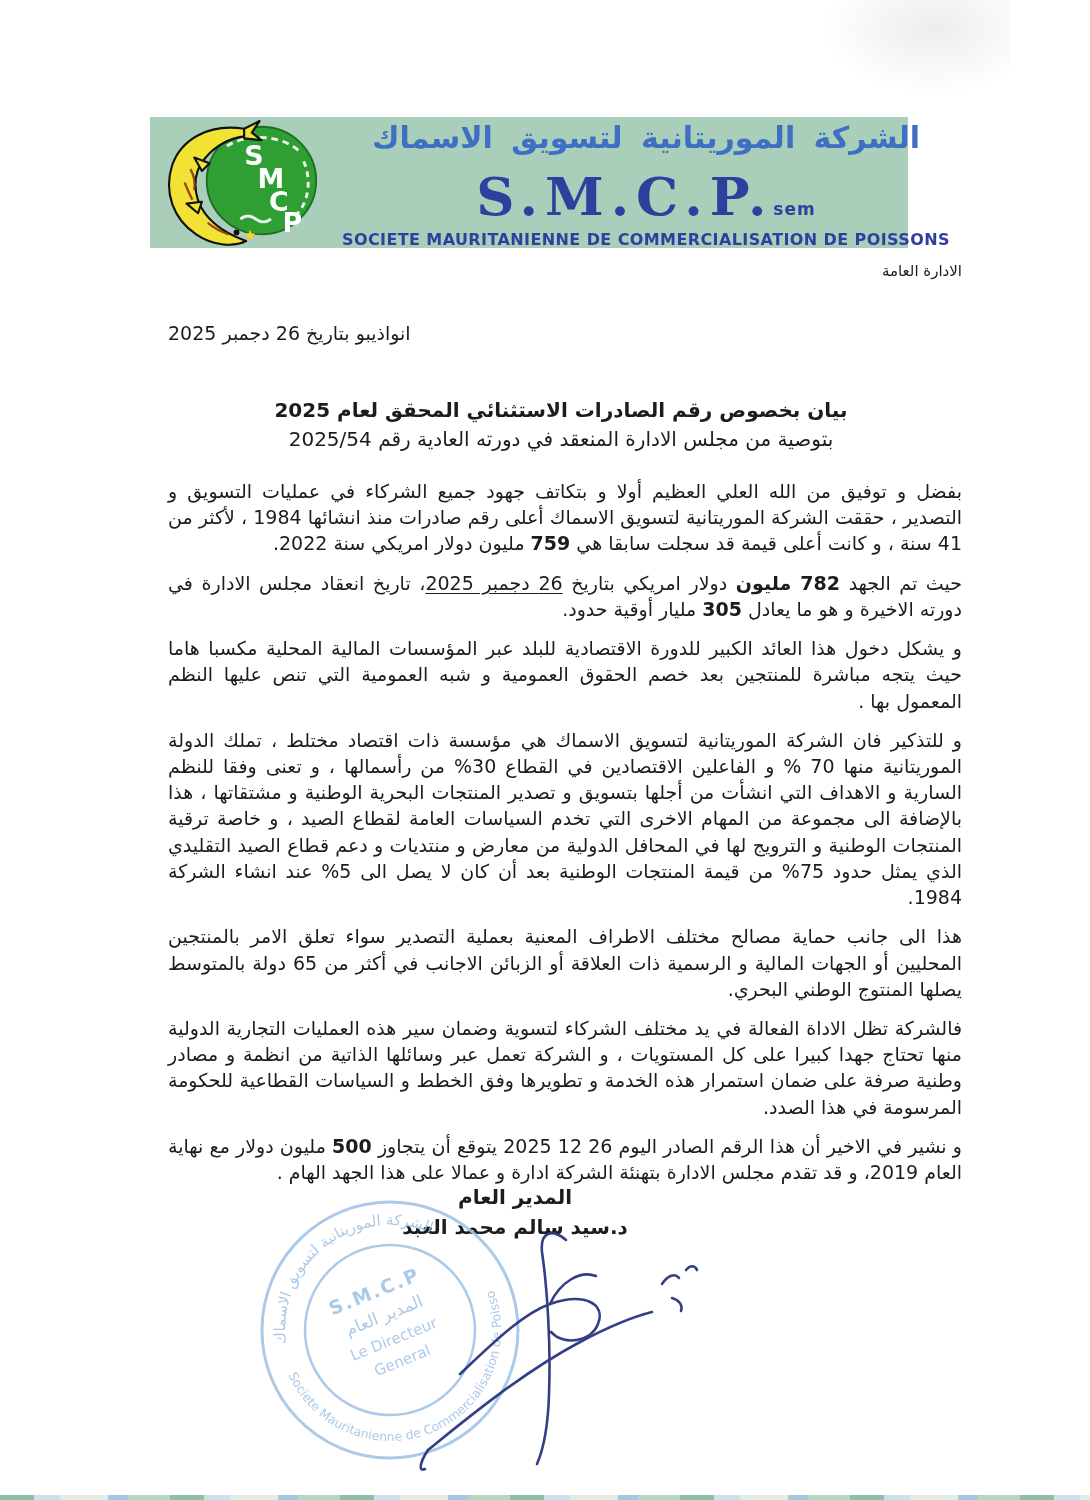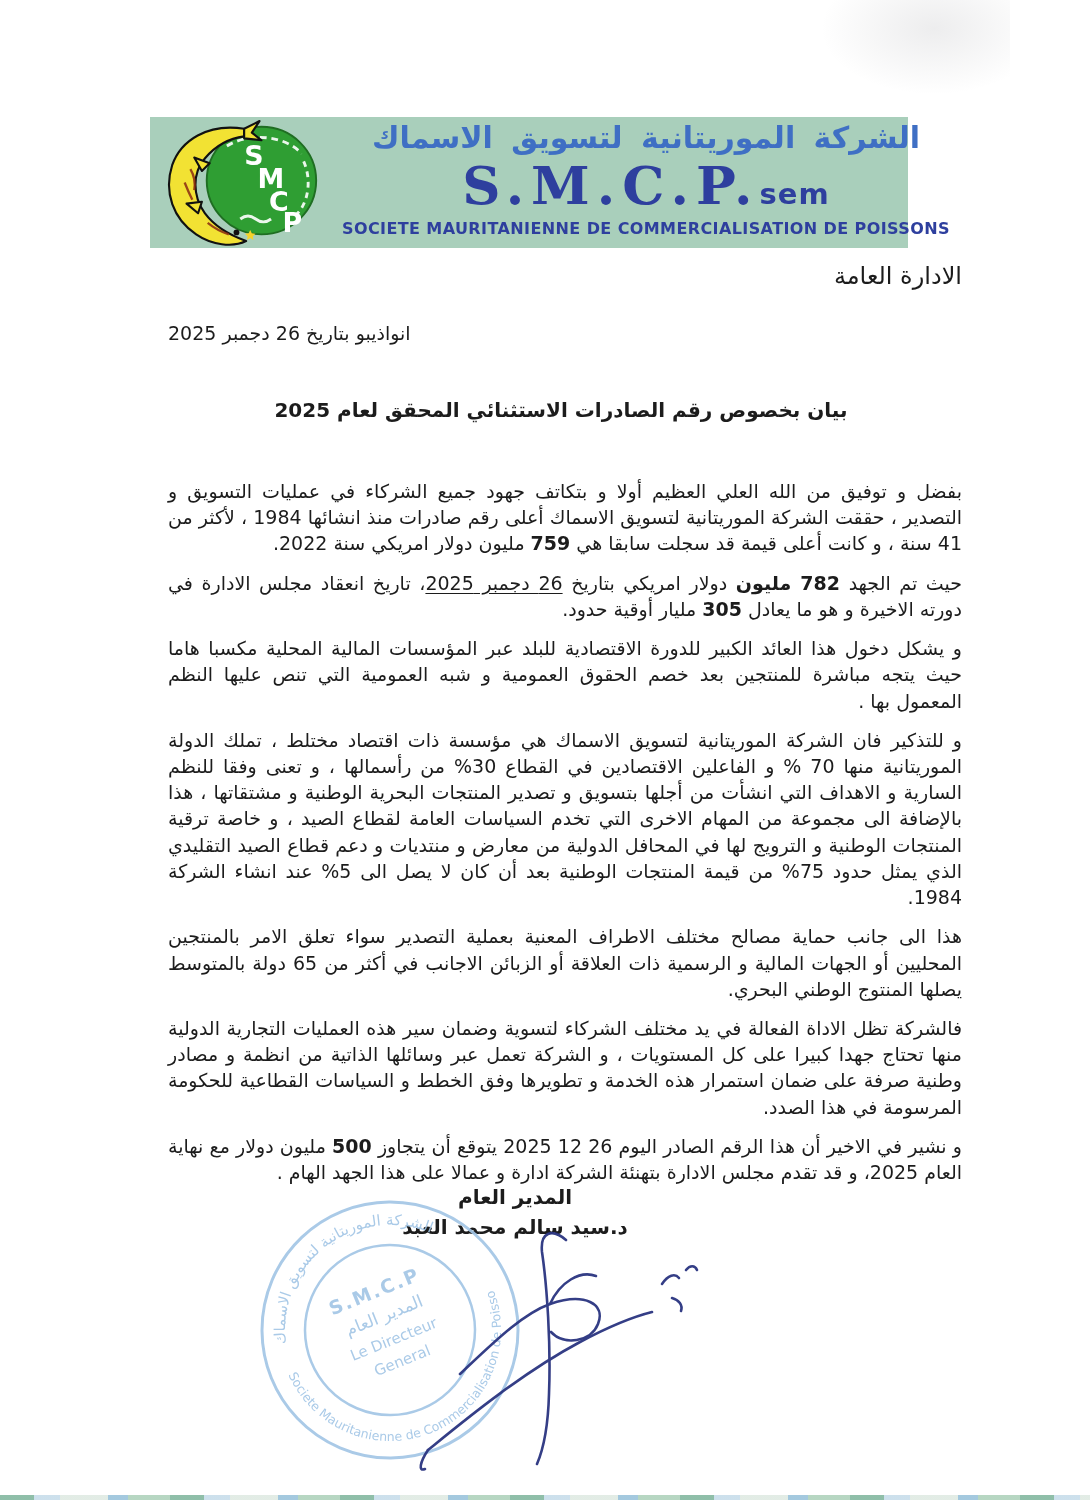--- a/index.html
+++ b/index.html
@@ -20,31 +20,31 @@
   }
   .logo-wrap{flex:0 0 192px;position:relative;}
   .logo-wrap svg{position:absolute;left:2px;top:2px;}
   .banner-text{flex:1;display:flex;flex-direction:column;align-items:center;padding:4px 10px 4px 0;}
   .banner-arabic{
     width:100%;text-align:center;direction:rtl;
     font-size:30px;font-weight:bold;color:var(--arabic_blue,#3f6fc4);
     word-spacing:8px;line-height:1.1;
   }
   .banner-acronym{
-    display:flex;align-items:baseline;gap:0;margin-top:5px;line-height:1;
+    display:flex;align-items:baseline;gap:0;margin-top:16px;line-height:1;
     color:var(--brand_blue,#2e3f9e);
   }
   .acronym-main{font-family:"DejaVu Serif",serif;font-size:53px;font-weight:bold;letter-spacing:7px;}
-  .acronym-suffix{font-size:29px;font-weight:bold;letter-spacing:1px;}
+  .acronym-suffix{font-size:17px;font-weight:bold;letter-spacing:1px;}
   .banner-sub{
     margin-top:7px;font-size:16px;font-weight:bold;letter-spacing:.4px;
     color:var(--brand_blue,#2e3f9e);white-space:nowrap;
   }
   
-  .dept{position:absolute;right:128px;top:262px;font-size:24px;direction:rtl;}
+  .dept{position:absolute;right:128px;top:262px;font-size:15px;direction:rtl;}
   .place-date{position:absolute;left:168px;top:322px;font-size:19px;direction:rtl;}
   
   .title-block{position:absolute;left:160px;width:802px;top:396px;text-align:center;direction:rtl;line-height:1.45;font-size:20px;}
   .title-main{font-weight:bold;}
   
   .paragraphs{position:absolute;left:160px;width:802px;top:478px;}
   .para{
     margin:0 0 13px 8px;font-size:19px;line-height:1.38;
     direction:rtl;text-align:justify;
   }
@@ -107,30 +107,31 @@
       </div>
       <div class="banner-sub">SOCIETE MAURITANIENNE DE COMMERCIALISATION DE POISSONS</div>
     </div>
   </div>
 
   <div class="dept">الادارة العامة</div>
   <div class="place-date">انواذيبو بتاريخ 26 دجمبر 2025</div>
 
   <div class="title-block">
     <div class="title-main">بيان بخصوص رقم الصادرات الاستثنائي المحقق لعام 2025</div>
+    <div class="title-sub">بتوصية من مجلس الادارة المنعقد في دورته العادية رقم 2025/54</div>
   </div>
 
   <div class="paragraphs">
       <p class="para" dir="rtl"><span>بفضل و توفيق من الله العلي العظيم أولا و بتكاتف جهود جميع الشركاء في عمليات التسويق و التصدير ، حققت الشركة الموريتانية لتسويق الاسماك أعلى رقم صادرات منذ انشائها 1984 ، لأكثر من 41 سنة ، و كانت أعلى قيمة قد سجلت سابقا هي </span><span class="b">759</span><span> مليون دولار امريكي سنة 2022.</span></p>
       <p class="para" dir="rtl"><span>حيث تم الجهد </span><span class="b">782 مليون</span><span> دولار امريكي بتاريخ </span><span class="u">26 دجمبر 2025</span><span>، تاريخ انعقاد مجلس الادارة في دورته الاخيرة و هو ما يعادل </span><span class="b">305</span><span> مليار أوقية حدود.</span></p>
       <p class="para" dir="rtl"><span>و يشكل دخول هذا العائد الكبير للدورة الاقتصادية للبلد عبر المؤسسات المالية المحلية مكسبا هاما حيث يتجه مباشرة للمنتجين بعد خصم الحقوق العمومية و شبه العمومية التي تنص عليها النظم المعمول بها .</span></p>
       <p class="para" dir="rtl"><span>و للتذكير فان الشركة الموريتانية لتسويق الاسماك هي مؤسسة ذات اقتصاد مختلط ، تملك الدولة الموريتانية منها 70 % و الفاعلين الاقتصادين في القطاع 30% من رأسمالها ، و تعنى وفقا للنظم السارية و الاهداف التي انشأت من أجلها بتسويق و تصدير المنتجات البحرية الوطنية و مشتقاتها ، هذا بالإضافة الى مجموعة من المهام الاخرى التي تخدم السياسات العامة لقطاع الصيد ، و خاصة ترقية المنتجات الوطنية و الترويج لها في المحافل الدولية من معارض و منتديات و دعم قطاع الصيد التقليدي الذي يمثل حدود 75% من قيمة المنتجات الوطنية بعد أن كان لا يصل الى 5% عند انشاء الشركة 1984.</span></p>
       <p class="para" dir="rtl"><span>هذا الى جانب حماية مصالح مختلف الاطراف المعنية بعملية التصدير سواء تعلق الامر بالمنتجين المحليين أو الجهات المالية و الرسمية ذات العلاقة أو الزبائن الاجانب في أكثر من 65 دولة بالمتوسط يصلها المنتوج الوطني البحري.</span></p>
       <p class="para" dir="rtl"><span>فالشركة تظل الاداة الفعالة في يد مختلف الشركاء لتسوية وضمان سير هذه العمليات التجارية الدولية منها تحتاج جهدا كبيرا على كل المستويات ، و الشركة تعمل عبر وسائلها الذاتية من انظمة و مصادر وطنية صرفة على ضمان استمرار هذه الخدمة و تطويرها وفق الخطط و السياسات القطاعية للحكومة المرسومة في هذا الصدد.</span></p>
-      <p class="para" dir="rtl"><span>و نشير في الاخير أن هذا الرقم الصادر اليوم 26 12 2025 يتوقع أن يتجاوز </span><span class="b">500</span><span> مليون دولار مع نهاية العام 2025، و قد تقدم مجلس الادارة بتهنئة الشركة ادارة و عمالا على هذا الجهد الهام .</span></p>
+      <p class="para" dir="rtl"><span>و نشير في الاخير أن هذا الرقم الصادر اليوم 26 12 2025 يتوقع أن يتجاوز </span><span class="b">500</span><span> مليون دولار مع نهاية العام 2019، و قد تقدم مجلس الادارة بتهنئة الشركة ادارة و عمالا على هذا الجهد الهام .</span></p>
     </div>
 
   <div class="signature-block">
     <div>المدير العام</div>
     <div>د.سيد سالم محمد العبد</div>
   </div>
 
   <div class="stamp">
     <svg width="268" height="268" viewBox="0 0 268 268">
       <defs>

